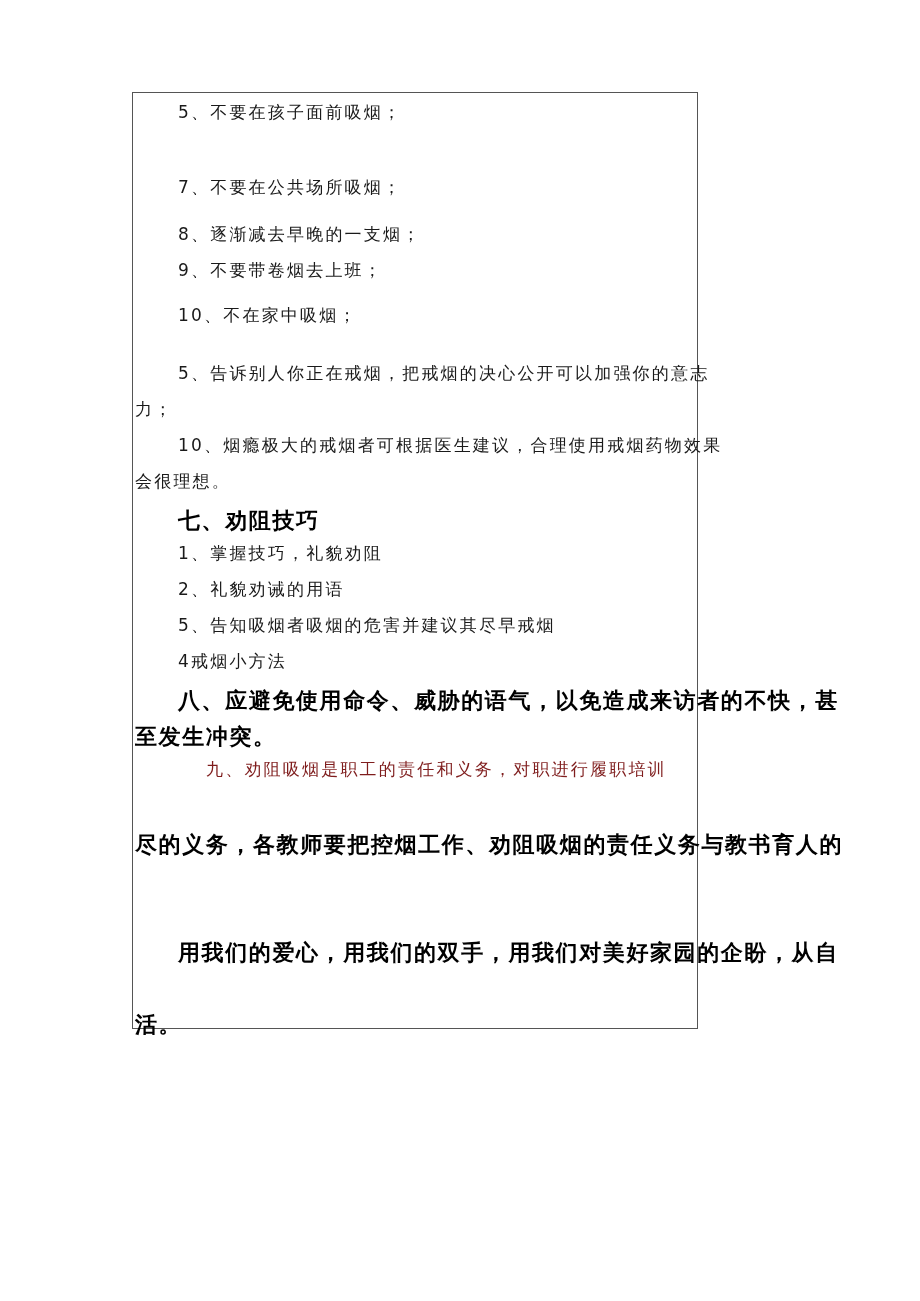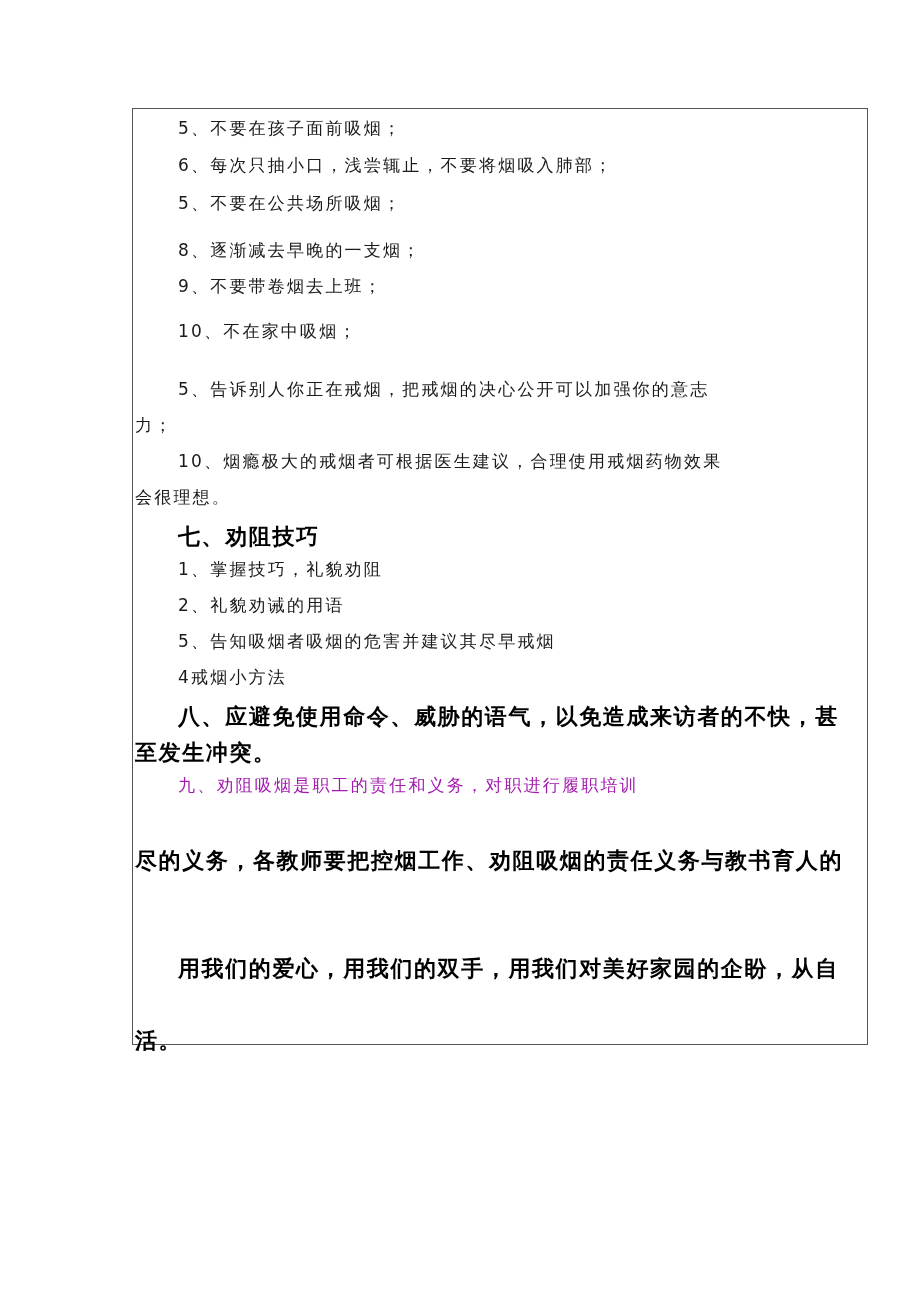--- a/index.html
+++ b/index.html
@@ -1,32 +1,31 @@
 <!DOCTYPE html>
 <html><head>
 <meta charset="utf-8">
 <style>
   html, body { margin: 0; padding: 0; background: #ffffff; }
   body { width: 920px; height: 1301px; position: relative; overflow: hidden;
          font-family: "DejaVu Sans", "Liberation Sans", sans-serif; color: #111; }
-  .box { position: absolute; left: 132px; top: 108px; width: 736px; height: 937px;
+  .box { position: absolute; left: 132px; top: 92px; width: 566px; height: 937px;
          border: 1px solid #555; box-sizing: border-box; }
   .line { position: absolute; white-space: nowrap; font-size: 17px; letter-spacing: 2.2px; color: #1a1a1a; }
   .line.indent { left: 45px; }
   .line.flush { left: 2px; }
   .bold { font-weight: bold; font-size: 22px; letter-spacing: 1.6px; color: #000; }
-  .grey { color: #a21caf; }
+  .grey { color: #7f1d1d; margin-left: 28px; }
 </style>
 </head>
 <body>
 
 <div class="box">
   <div class="line indent" style="top:8px">5、不要在孩子面前吸烟；</div>
-  <div class="line indent" style="top:45px">6、每次只抽小口，浅尝辄止，不要将烟吸入肺部；</div>
-  <div class="line indent" style="top:83px">5、不要在公共场所吸烟；</div>
+  <div class="line indent" style="top:83px">7、不要在公共场所吸烟；</div>
   <div class="line indent" style="top:130px">8、逐渐减去早晚的一支烟；</div>
   <div class="line indent" style="top:166px">9、不要带卷烟去上班；</div>
   <div class="line indent" style="top:211px">10、不在家中吸烟；</div>
 
   <div class="line indent" style="top:269px">5、告诉别人你正在戒烟，把戒烟的决心公开可以加强你的意志</div>
   <div class="line flush" style="top:305px">力；</div>
   <div class="line indent" style="top:341px">10、烟瘾极大的戒烟者可根据医生建议，合理使用戒烟药物效果</div>
   <div class="line flush" style="top:377px">会很理想。</div>
 
   <div class="line indent bold" style="top:413px">七、劝阻技巧</div>

